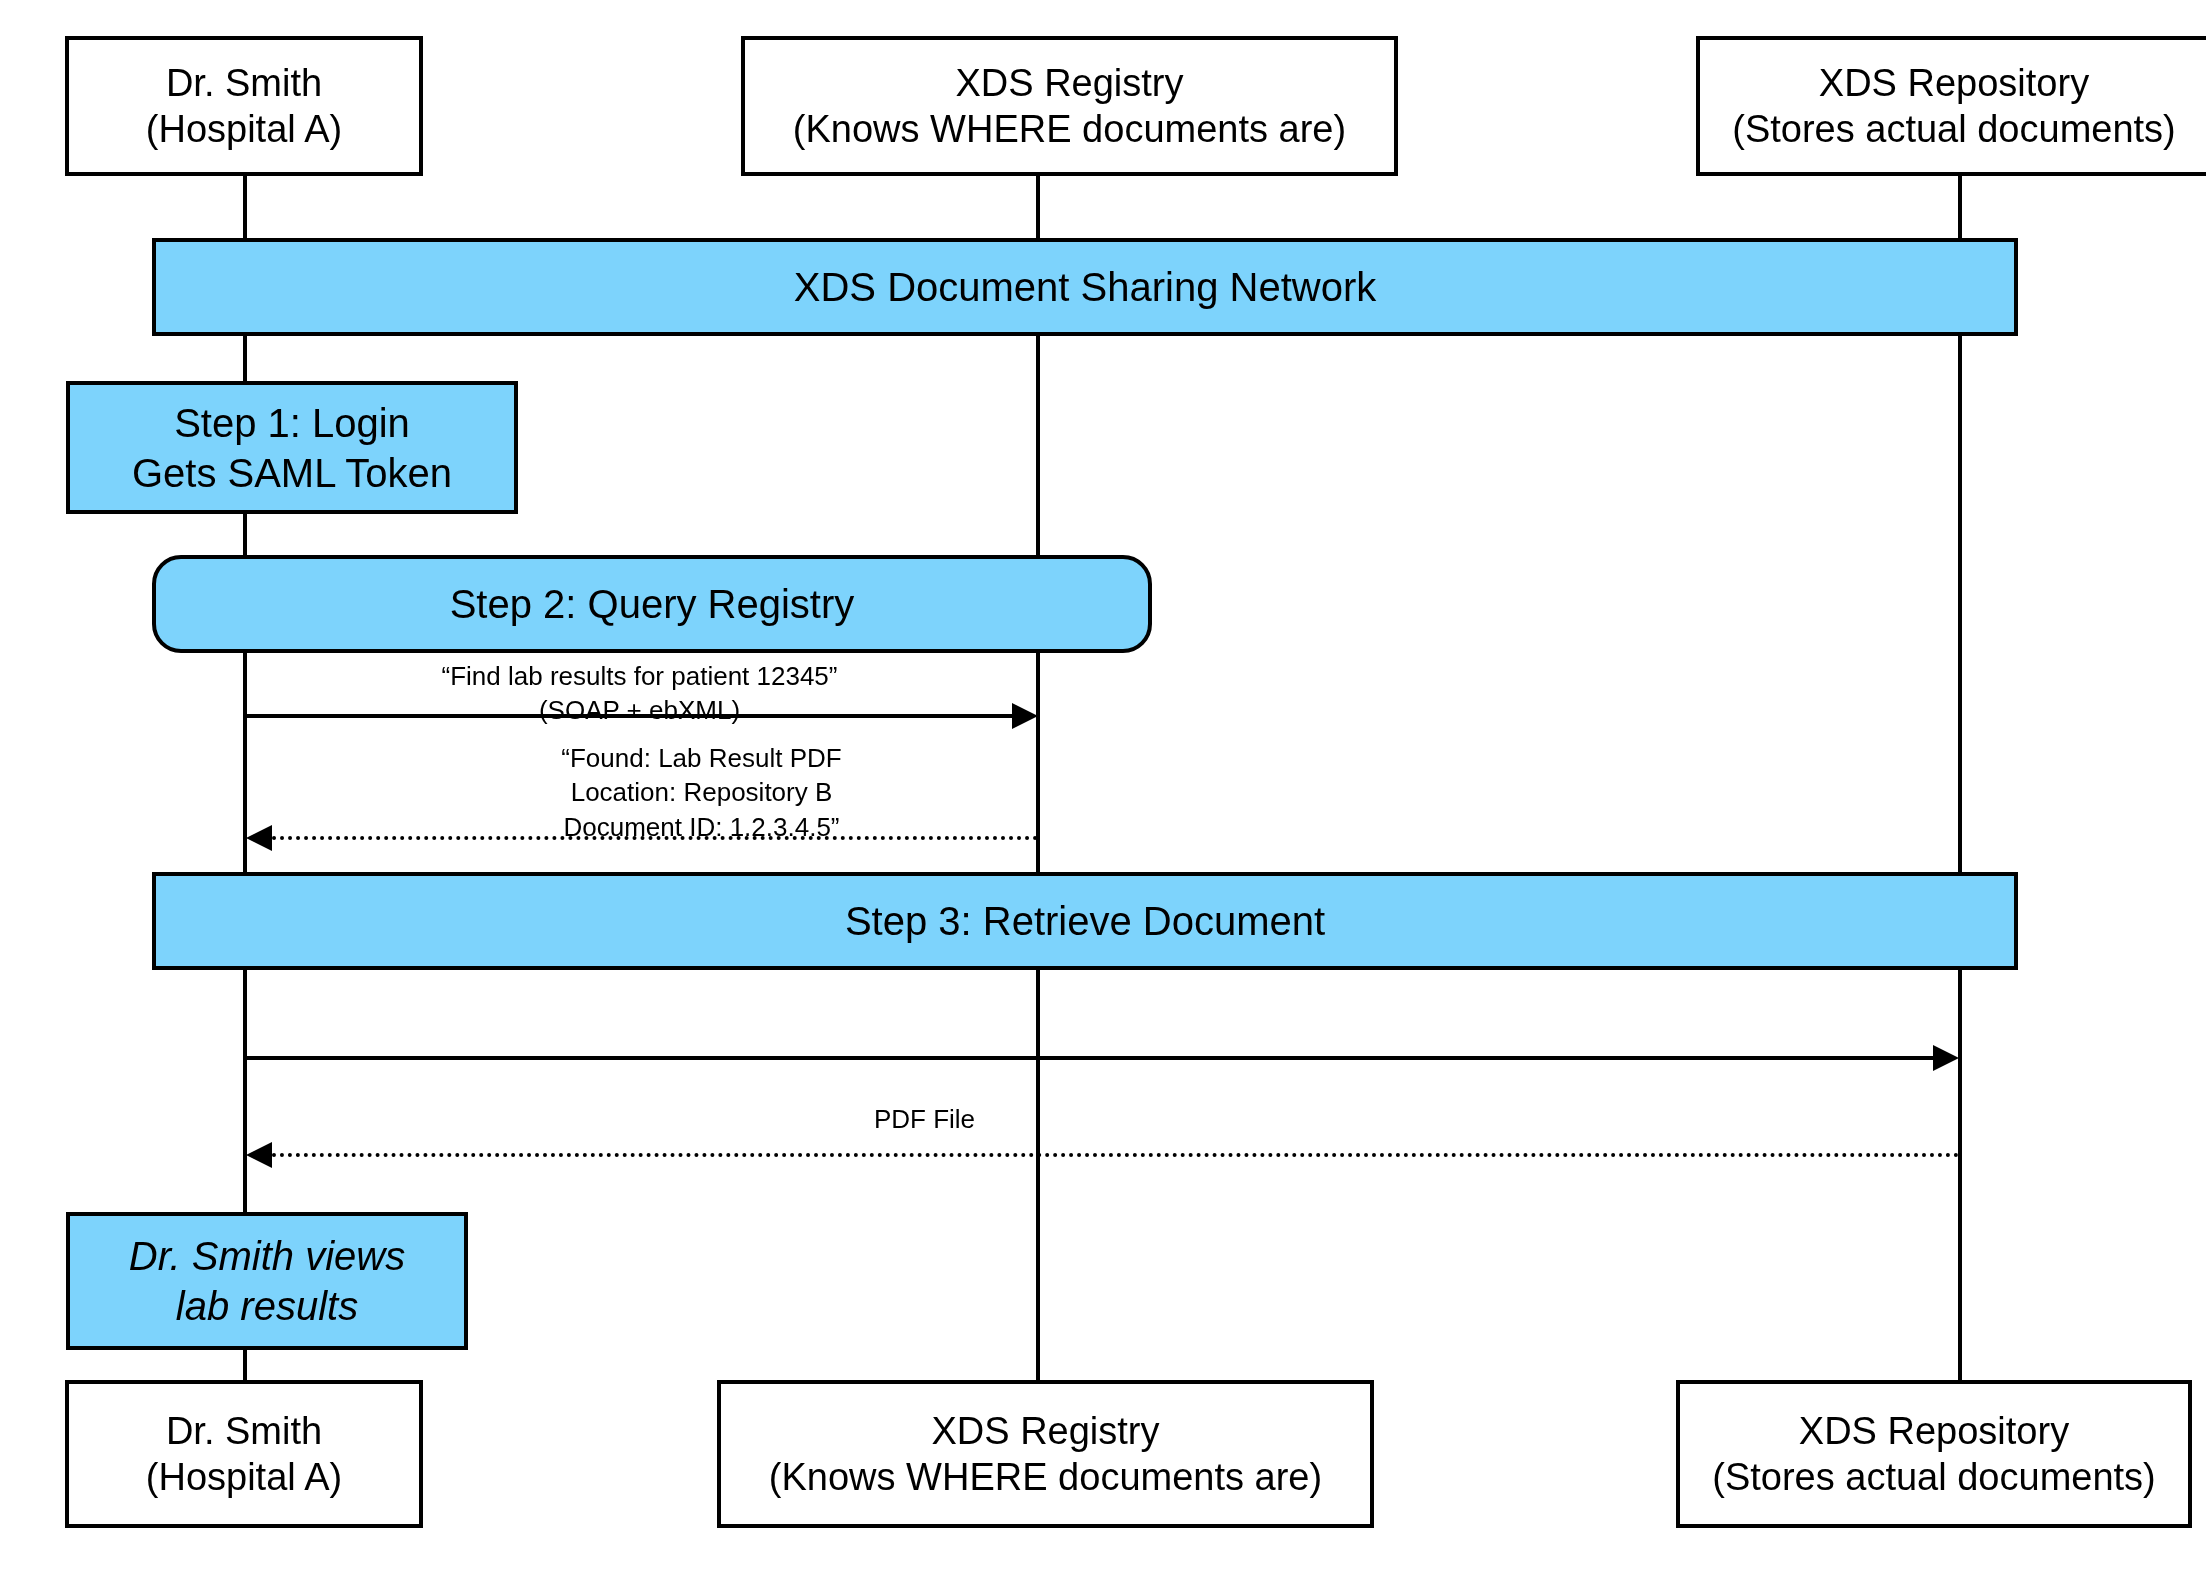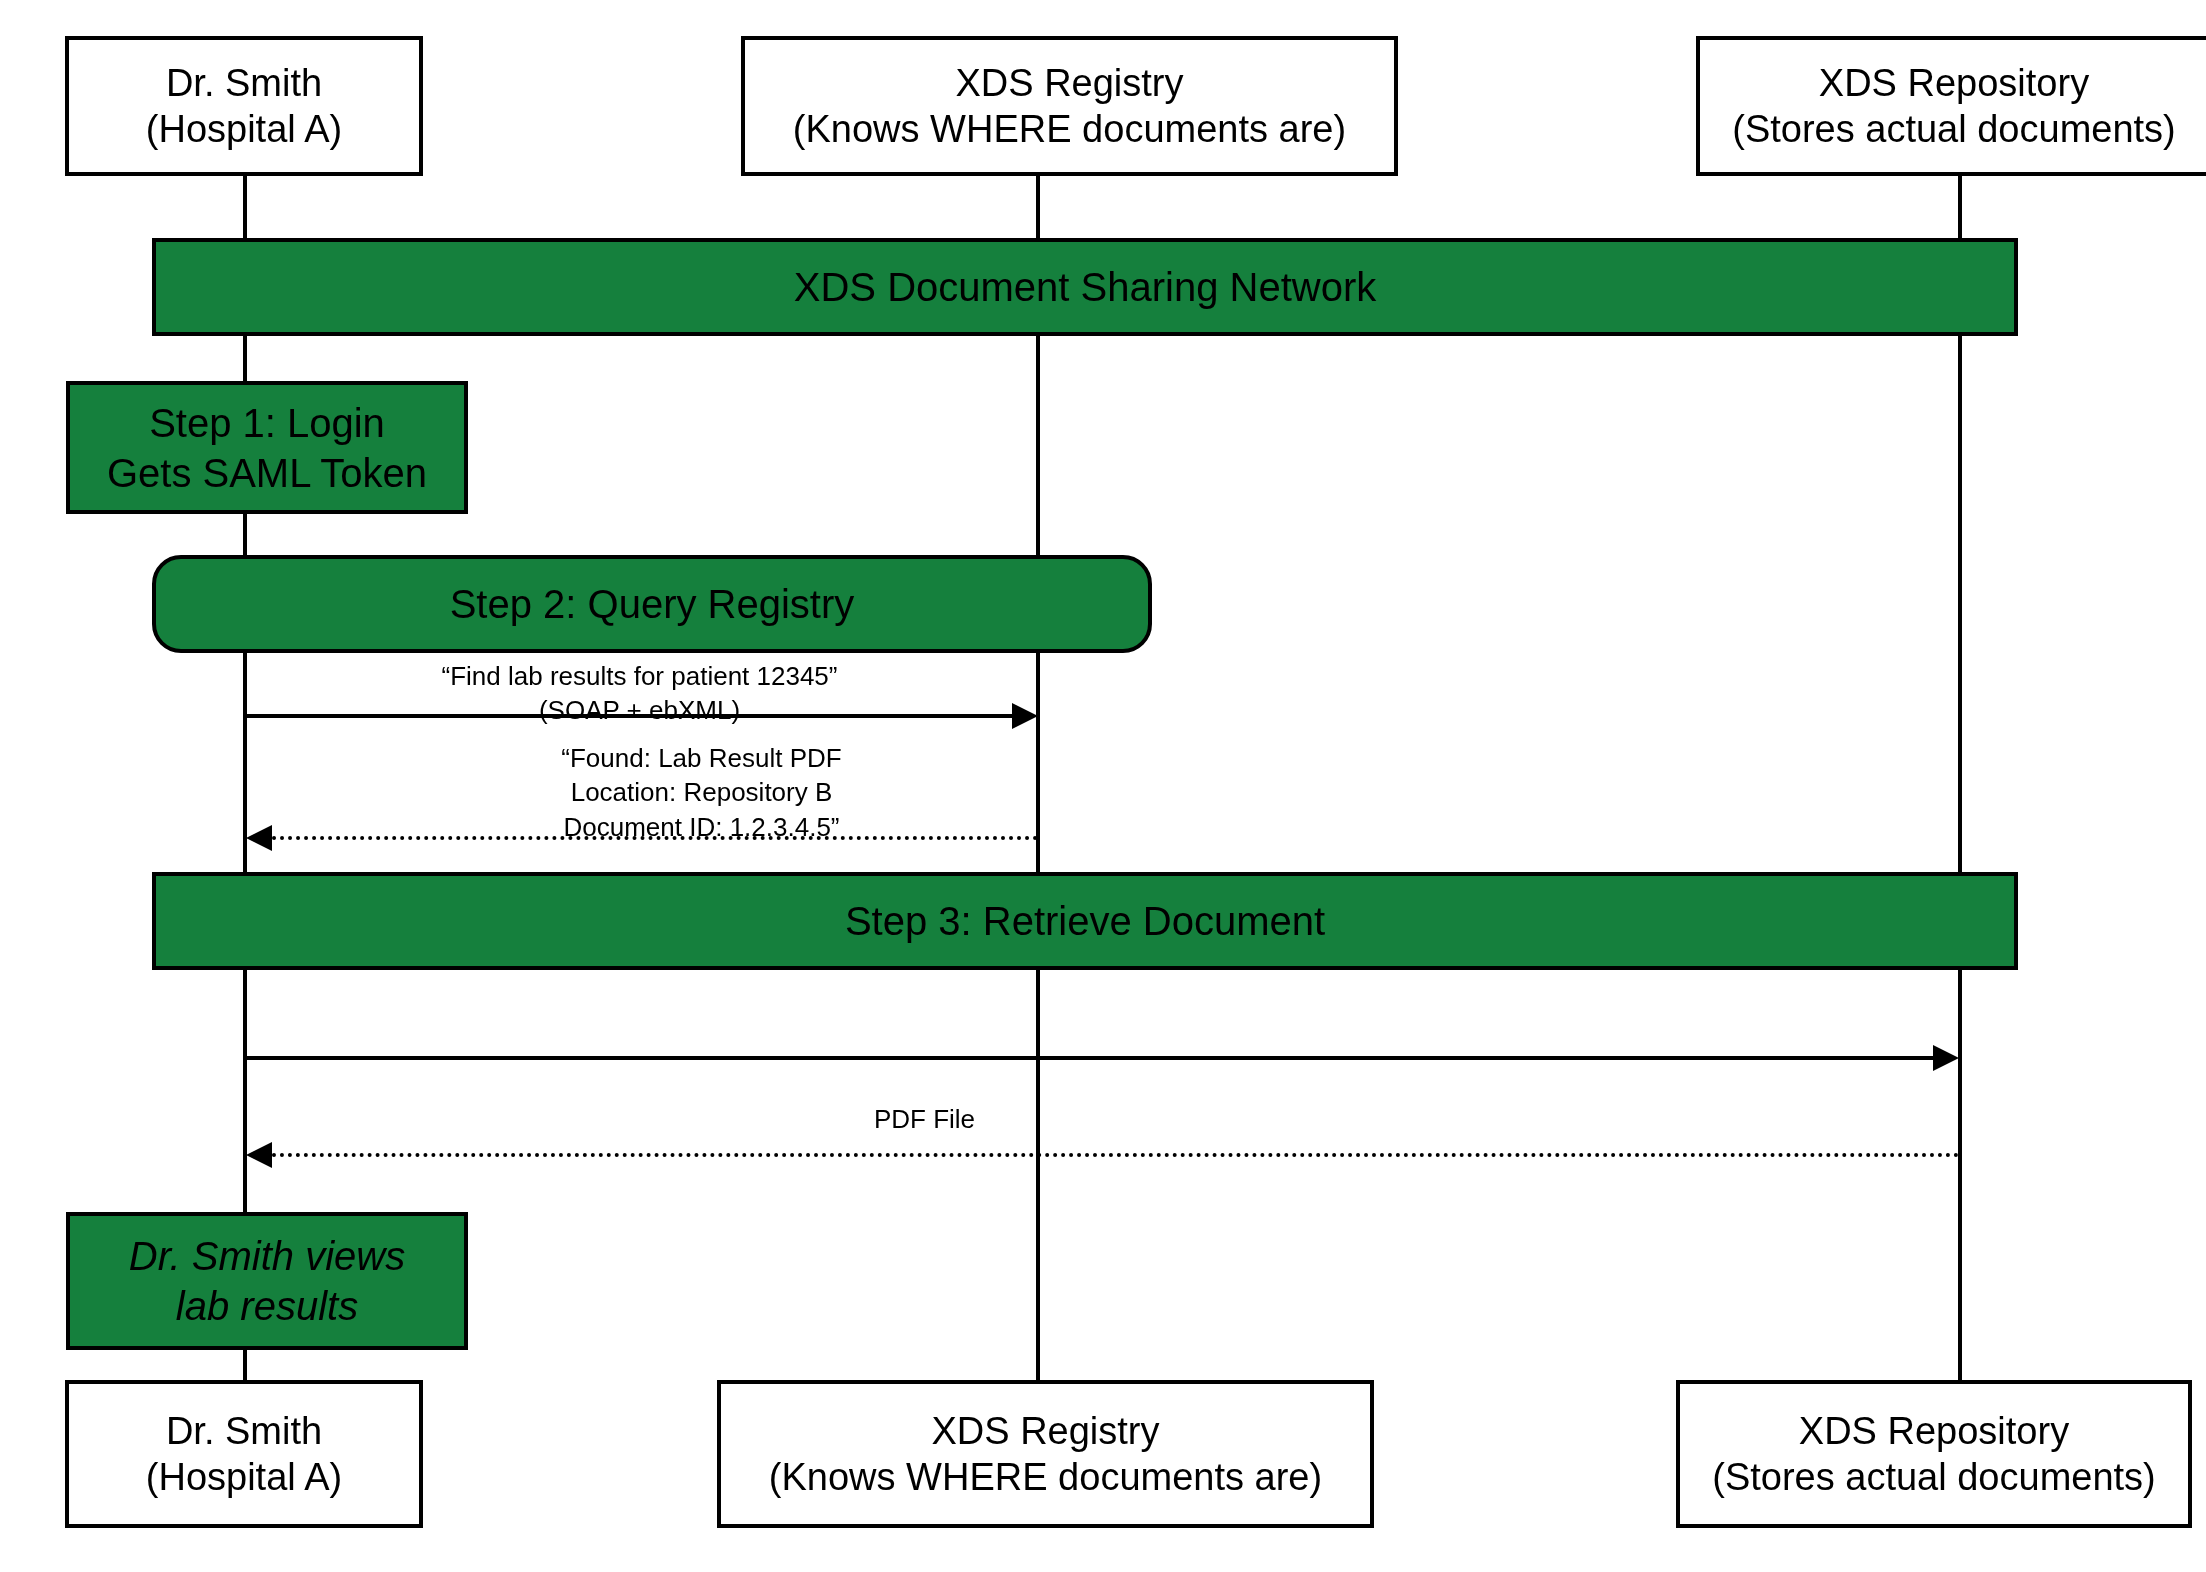--- a/index.html
+++ b/index.html
@@ -43,21 +43,21 @@
     z-index: 5;
   }
   .actor-box .line2 {
     display: block;
   }
 
   
   .note {
     position: absolute;
     box-sizing: border-box;
-    background: #15803d;
+    background: #7dd3fc;
     border: 4px solid #000000;
     display: flex;
     flex-direction: column;
     align-items: center;
     justify-content: center;
     text-align: center;
     line-height: 1.25;
     font-size: 40px;
     z-index: 6;
   }
@@ -120,21 +120,21 @@
 
   <div class="actor-box" style="left:1676px; top:36px; width:516px; height:140px;">
     <span>XDS Repository</span>
     <span class="line2">(Stores actual documents)</span>
   </div>
 
   <div class="note band" style="left:132px; top:238px; width:1866px; height:98px;">
     <span>XDS Document Sharing Network</span>
   </div>
 
-  <div class="note small-note" style="left:46px; top:381px; width:402px; height:133px;">
+  <div class="note small-note" style="left:46px; top:381px; width:452px; height:133px;">
     <span>Step 1: Login</span>
     <span>Gets SAML Token</span>
   </div>
 
   <div class="note band" style="left:132px; top:555px; width:1000px; height:98px;border-radius:29px;">
     <span>Step 2: Query Registry</span>
   </div>
 
   <div class="msg-label" style="left:223px; top:659px; width:793px;"><span>“Find lab results for patient 12345”</span><br><span>(SOAP + ebXML)</span></div>
   <div class="msg-line" style="left:225px; top:714px; width:789px;"></div>

